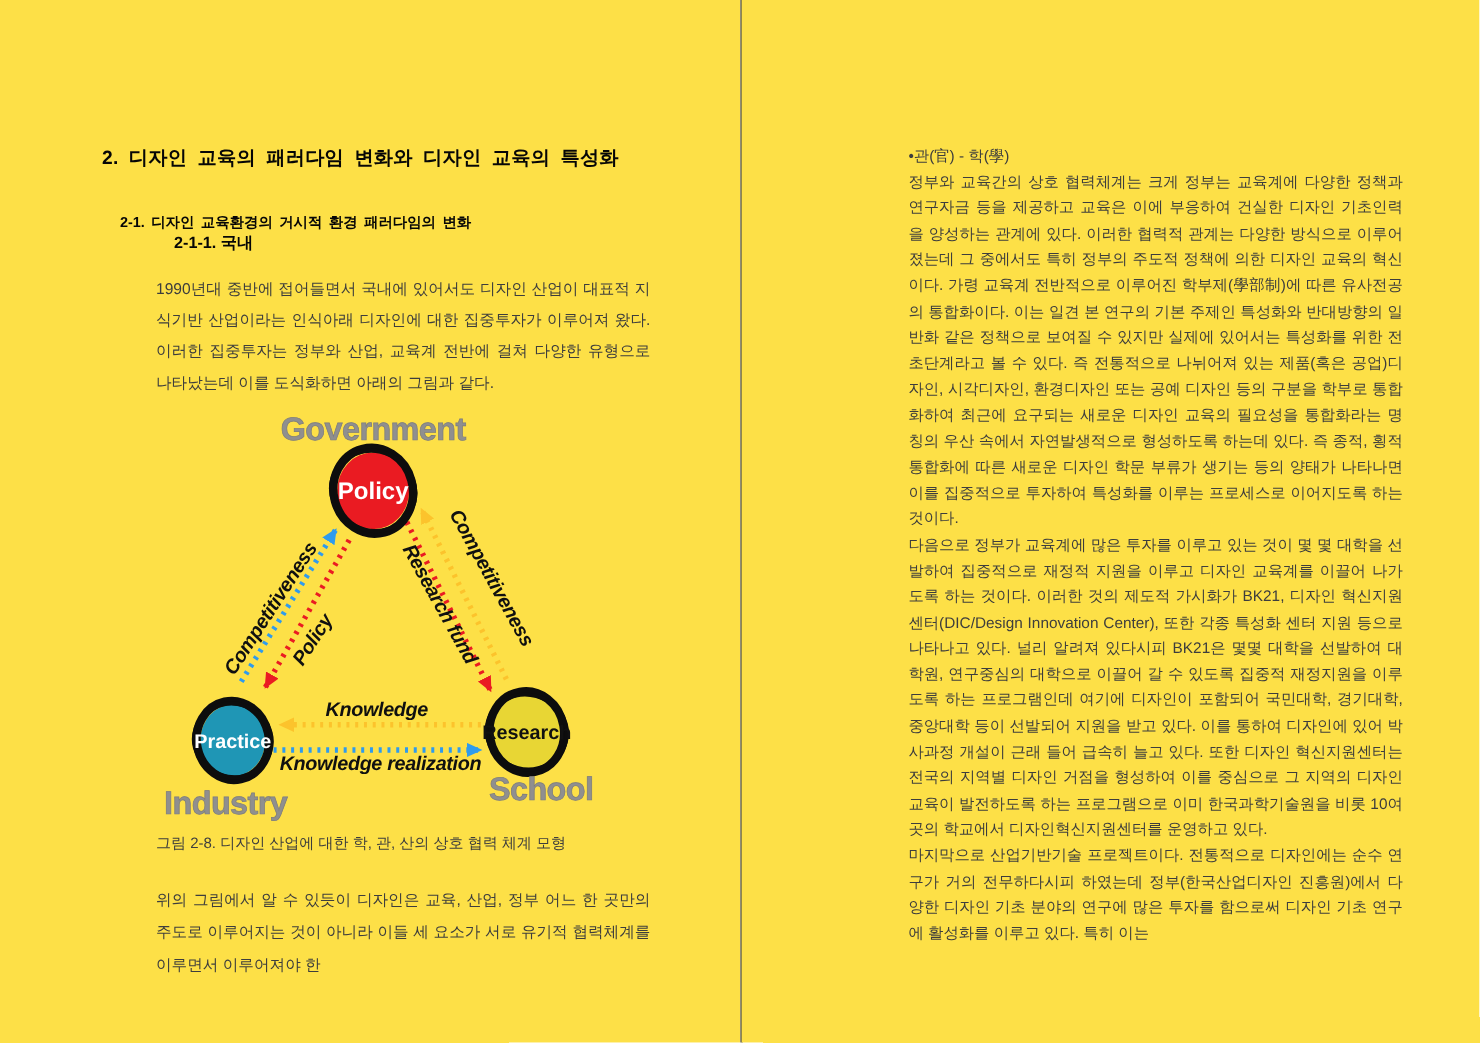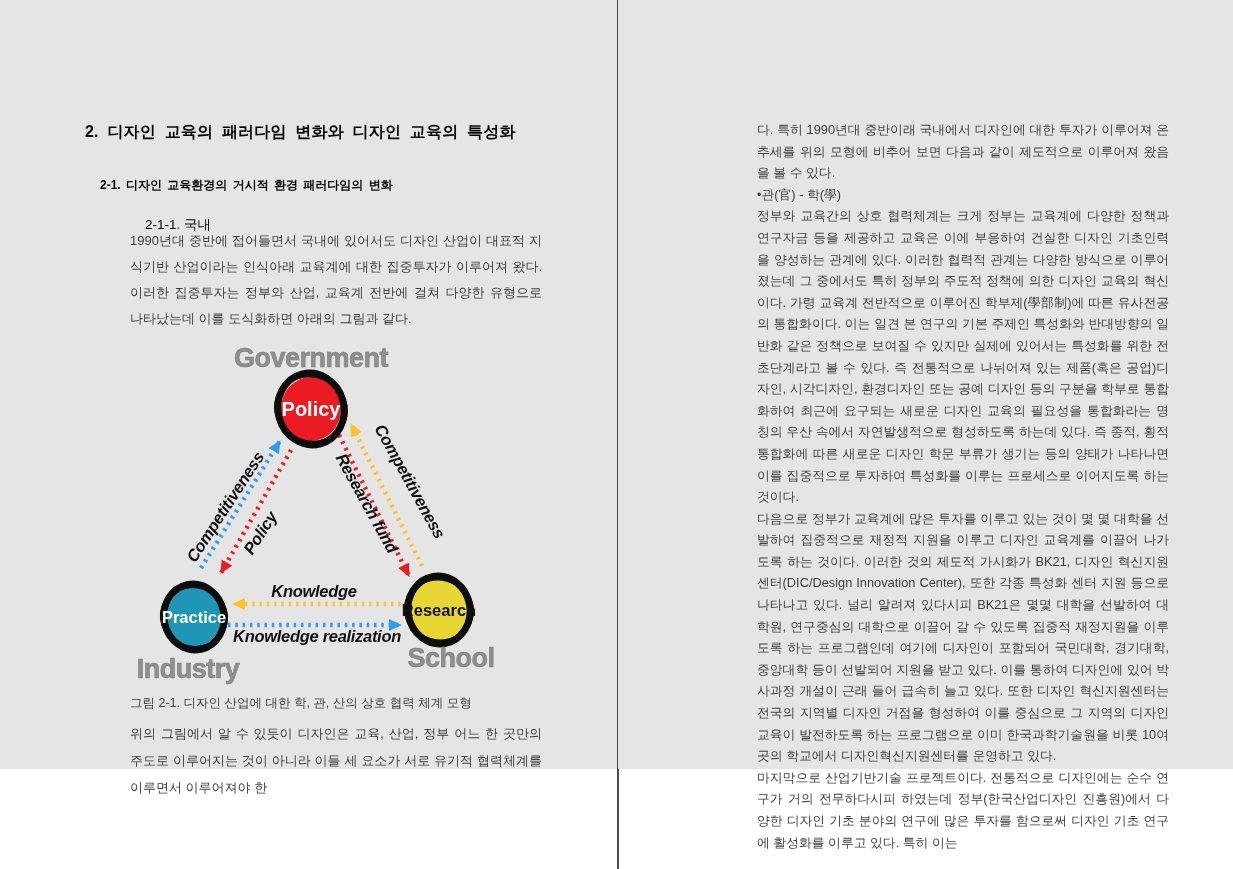--- a/index.html
+++ b/index.html
@@ -1,30 +1,30 @@
 <!DOCTYPE html>
 <html lang="ko"><head>
 <meta charset="utf-8">
 <style>
   html,body{margin:0;padding:0;background:#ffffff;}
   body{font-family:"Liberation Sans","DejaVu Sans",sans-serif;}
   .canvas{position:relative;width:1233px;height:869px;background:#ffffff;overflow:hidden;}
-  .page{position:absolute;top:0;height:769px;background:#e5e5e5;}
+  .page{position:absolute;top:0;height:869px;background:#fde047;}
   .page-left{left:0;width:617px;}
   .page-right{left:618px;width:615px;}
   .divider{position:absolute;left:617px;top:0;width:2px;height:869px;background:#4a4a4a;}
 
   
   .h1{position:absolute;left:85px;top:122px;font-size:16px;font-weight:bold;color:#060606;word-spacing:4px;letter-spacing:.2px;white-space:nowrap;}
   .h2{position:absolute;left:100px;top:177px;font-size:12px;font-weight:bold;color:#060606;word-spacing:2px;white-space:nowrap;}
-  .h3{position:absolute;left:145px;top:216px;font-size:13.5px;font-weight:normal;color:#060606;}
+  .h3{position:absolute;left:145px;top:194px;font-size:13.5px;font-weight:bold;color:#060606;}
   .para{font-size:13px;color:#3d3d3d;text-align:justify;line-height:26px;margin:0;}
   .para-1{position:absolute;left:130px;top:228px;width:412px;}
   .caption{position:absolute;left:130px;top:695px;font-size:12.5px;color:#3d3d3d;margin:0;white-space:nowrap;}
-  .para-2{position:absolute;left:130px;top:720px;width:412px;line-height:27px;}
+  .para-2{position:absolute;left:130px;top:736px;width:412px;line-height:27px;}
 
   
   .diagram{position:absolute;left:138px;top:338px;}
   .diagram line{stroke-width:4.5;stroke-dasharray:2.5 4.8;fill:none;}
   .sketch{fill:none;stroke:#0d0d0d;}
   .sketch-main{stroke-width:7px;}
   .sketch-thin{stroke-width:3.5px;}
   .outer-label{font-size:27px;font-weight:bold;fill:#8f8f8f;stroke:#7c7c7c;stroke-width:.6px;letter-spacing:-.5px;text-anchor:middle;}
   .node-text{font-weight:bold;text-anchor:middle;}
   .edge-label{font-size:16.5px;font-weight:bold;font-style:italic;fill:#101010;text-anchor:middle;letter-spacing:-.3px;}
@@ -36,21 +36,21 @@
 </style>
 </head>
 <body>
 
 <div class="canvas">
 
   <section class="page page-left">
     <div class="h1">2. 디자인 교육의 패러다임 변화와 디자인 교육의 특성화</div>
     <div class="h2">2-1. 디자인 교육환경의 거시적 환경 패러다임의 변화</div>
     <div class="h3">2-1-1. 국내</div>
-    <p class="para para-1">1990년대 중반에 접어들면서 국내에 있어서도 디자인 산업이 대표적 지식기반 산업이라는 인식아래 교육계에 대한 집중투자가 이루어져 왔다. 이러한 집중투자는 정부와 산업, 교육계 전반에 걸쳐 다양한 유형으로 나타났는데 이를 도식화하면 아래의 그림과 같다.</p>
+    <p class="para para-1">1990년대 중반에 접어들면서 국내에 있어서도 디자인 산업이 대표적 지식기반 산업이라는 인식아래 디자인에 대한 집중투자가 이루어져 왔다. 이러한 집중투자는 정부와 산업, 교육계 전반에 걸쳐 다양한 유형으로 나타났는데 이를 도식화하면 아래의 그림과 같다.</p>
 
     <svg class="diagram" width="428" height="356" viewBox="0 0 428 356" xmlns="http://www.w3.org/2000/svg">
       <defs>
         <marker id="arrBlue" markerUnits="userSpaceOnUse" markerWidth="15" markerHeight="14" refX="12" refY="6" orient="auto">
           <path d="M0,0 L13,6 L0,12 Z" fill="#2f9bed"></path>
         </marker>
         <marker id="arrRed" markerUnits="userSpaceOnUse" markerWidth="15" markerHeight="14" refX="12" refY="6" orient="auto">
           <path d="M0,0 L13,6 L0,12 Z" fill="#ea1b22"></path>
         </marker>
         <marker id="arrYellow" markerUnits="userSpaceOnUse" markerWidth="15" markerHeight="14" refX="12" refY="6" orient="auto">
@@ -91,29 +91,28 @@
       <text class="outer-label" x="313" y="329">School</text>
 
       <text class="edge-label" transform="translate(92,172) rotate(-57)">Competitiveness</text>
       <text class="edge-label" transform="translate(127,198) rotate(-57)">Policy</text>
       <text class="edge-label" transform="translate(267,146) rotate(61)">Competitiveness</text>
       <text class="edge-label" transform="translate(224,168) rotate(61)">Research fund</text>
       <text class="edge-label" x="176" y="259">Knowledge</text>
       <text class="edge-label" x="179" y="304">Knowledge realization</text>
     </svg>
 
-    <p class="caption">그림 2-1. 디자인 산업에 대한 학, 관, 산의 상호 협력 체계 모형</p>
+    <p class="caption">그림 2-8. 디자인 산업에 대한 학, 관, 산의 상호 협력 체계 모형</p>
     <p class="para para-2">위의 그림에서 알 수 있듯이 디자인은 교육, 산업, 정부 어느 한 곳만의 주도로 이루어지는 것이 아니라 이들 세 요소가 서로 유기적 협력체계를 이루면서 이루어져야 한</p>
   </section>
 
   <div class="divider"></div>
 
   <section class="page page-right">
     <div class="flow">
-      <p class="rp">다. 특히 1990년대 중반이래 국내에서 디자인에 대한 투자가 이루어져 온 추세를 위의 모형에 비추어 보면 다음과 같이 제도적으로 이루어져 왔음을 볼 수 있다.</p>
       <p class="rp rp-bullet">•관(官) - 학(學)</p>
       <p class="rp">정부와 교육간의 상호 협력체계는 크게 정부는 교육계에 다양한 정책과 연구자금 등을 제공하고 교육은 이에 부응하여 건실한 디자인 기초인력을 양성하는 관계에 있다. 이러한 협력적 관계는 다양한 방식으로 이루어졌는데 그 중에서도 특히 정부의 주도적 정책에 의한 디자인 교육의 혁신이다. 가령 교육계 전반적으로 이루어진 학부제(學部制)에 따른 유사전공의 통합화이다. 이는 일견 본 연구의 기본 주제인 특성화와 반대방향의 일반화 같은 정책으로 보여질 수 있지만 실제에 있어서는 특성화를 위한 전초단계라고 볼 수 있다. 즉 전통적으로 나뉘어져 있는 제품(혹은 공업)디자인, 시각디자인, 환경디자인 또는 공예 디자인 등의 구분을 학부로 통합화하여 최근에 요구되는 새로운 디자인 교육의 필요성을 통합화라는 명칭의 우산 속에서 자연발생적으로 형성하도록 하는데 있다. 즉 종적, 횡적 통합화에 따른 새로운 디자인 학문 부류가 생기는 등의 양태가 나타나면 이를 집중적으로 투자하여 특성화를 이루는 프로세스로 이어지도록 하는 것이다.</p>
       <p class="rp">다음으로 정부가 교육계에 많은 투자를 이루고 있는 것이 몇 몇 대학을 선발하여 집중적으로 재정적 지원을 이루고 디자인 교육계를 이끌어 나가도록 하는 것이다. 이러한 것의 제도적 가시화가 BK21, 디자인 혁신지원센터(DIC/Design Innovation Center), 또한 각종 특성화 센터 지원 등으로 나타나고 있다. 널리 알려져 있다시피 BK21은 몇몇 대학을 선발하여 대학원, 연구중심의 대학으로 이끌어 갈 수 있도록 집중적 재정지원을 이루도록 하는 프로그램인데 여기에 디자인이 포함되어 국민대학, 경기대학, 중앙대학 등이 선발되어 지원을 받고 있다. 이를 통하여 디자인에 있어 박사과정 개설이 근래 들어 급속히 늘고 있다. 또한 디자인 혁신지원센터는 전국의 지역별 디자인 거점을 형성하여 이를 중심으로 그 지역의 디자인교육이 발전하도록 하는 프로그램으로 이미 한국과학기술원을 비롯 10여곳의 학교에서 디자인혁신지원센터를 운영하고 있다.</p>
       <p class="rp">마지막으로 산업기반기술 프로젝트이다. 전통적으로 디자인에는 순수 연구가 거의 전무하다시피 하였는데 정부(한국산업디자인 진흥원)에서 다양한 디자인 기초 분야의 연구에 많은 투자를 함으로써 디자인 기초 연구에 활성화를 이루고 있다. 특히 이는</p>
     </div>
   </section>
 
 </div>
 
 </body></html>

